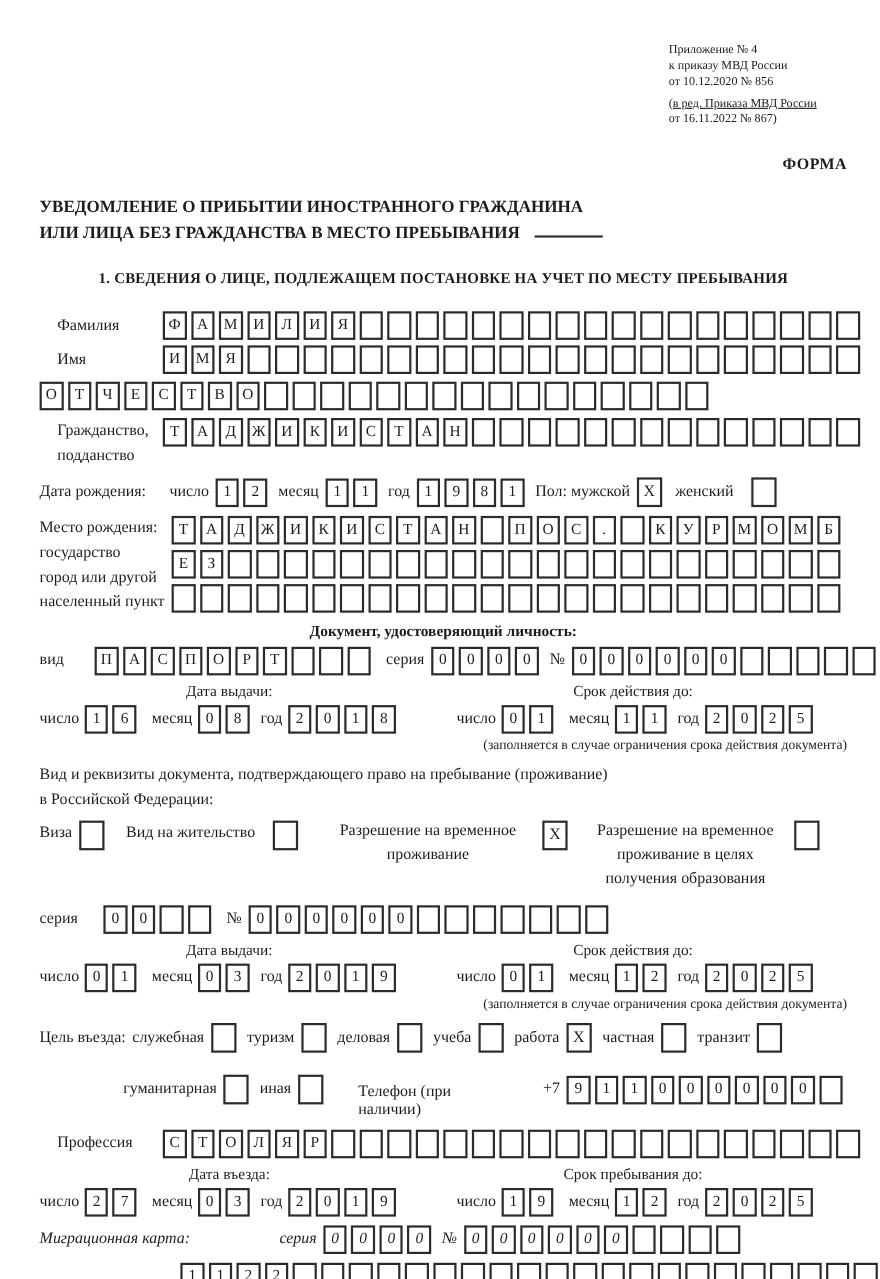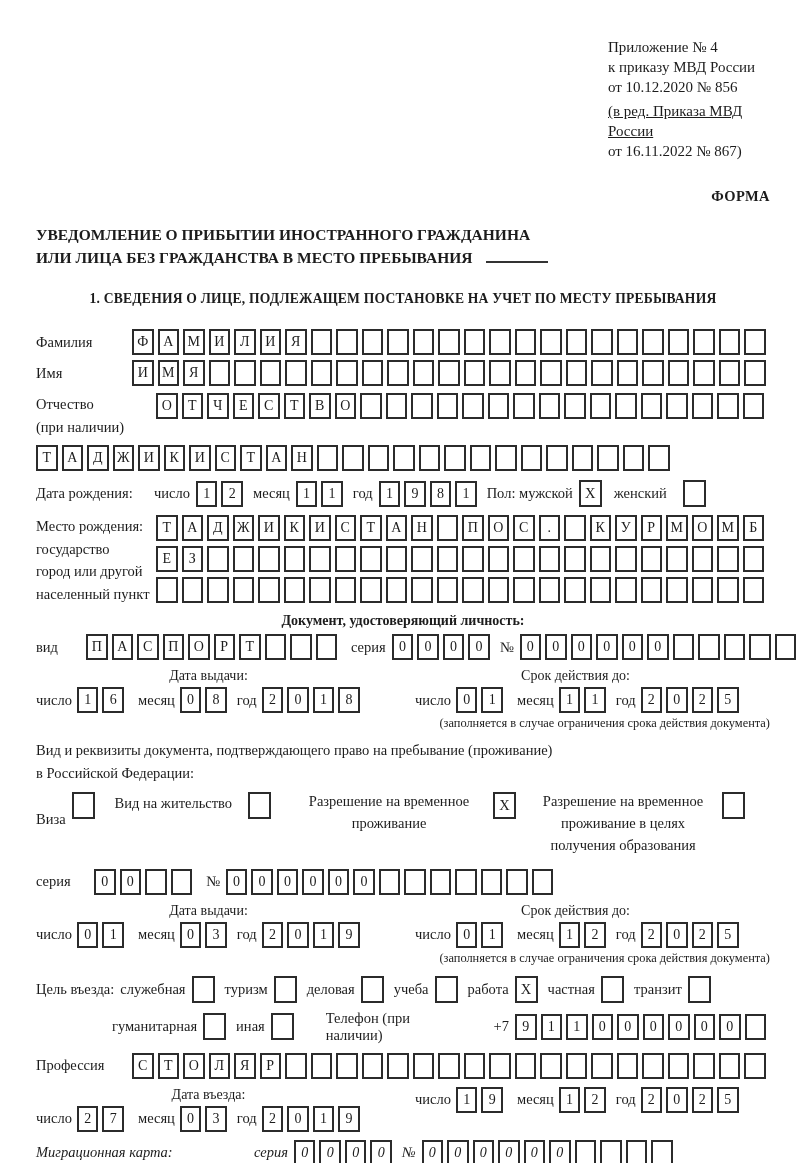--- a/index.html
+++ b/index.html
@@ -1,33 +1,33 @@
 <!DOCTYPE html>
 <html><head>
 <meta charset="utf-8">
 <style>
   html,body{margin:0;padding:0;width:800px;height:1163px;background:#ffffff;overflow:hidden;}
   body{font-family:"Liberation Serif", serif;color:#1c1c1c;}
   .page{padding:38px 30px 0 36px;width:734px;}
 
   
-  .hdr{margin-left:572px;font-size:15px;line-height:1.32;}
+  .hdr{margin-left:572px;font-size:11px;line-height:1.32;}
   .hdr .l2{margin-top:5px;text-decoration:underline;}
   .forma{ text-align:right;font-weight:bold;font-size:14.5px;margin-top:26px;letter-spacing:.4px;}
 
   
   .title{text-align:left;font-weight:bold;font-size:15.5px;line-height:1.5;margin-top:18px;}
   .title-underline{display:inline-block;width:62px;border-bottom:2px solid #333;margin-left:14px;vertical-align:baseline;height:14px;}
   .section1{font-weight:bold;font-size:13.6px;margin-top:22px;text-align:center;letter-spacing:.2px;}
 
   
   .row{display:flex;align-items:center;margin-top:5px;}
   .row-top{display:flex;align-items:flex-start;margin-top:7px;}
   .lbl{font-size:14.5px;flex:none;}
-  .lw1{width:96px;}
+  .lw1{width:96px;margin-left:16px;}
   .lw2{width:120px;}
   .cells{display:inline-flex;flex:none;}
   .cell{flex:none;box-sizing:border-box;width:21.5px;height:26px;border:2px solid #2b2b2b;margin-right:4px;display:inline-flex;align-items:center;justify-content:center;font-size:14px;background:#fff;}
   .checkbox{flex:none;box-sizing:border-box;width:23px;height:27px;border:2px solid #2b2b2b;display:inline-flex;align-items:center;justify-content:center;font-size:14.5px;background:#fff;}
   .gap6{display:inline-block;width:6px;flex:none;}
   .gap10{display:inline-block;width:10px;flex:none;}
   .gap16{display:inline-block;width:16px;flex:none;}
   .multiline{line-height:1.55;}
 
   .stack{display:flex;flex-direction:column;}
@@ -133,24 +133,20 @@
         <span class="cell"></span>
         <span class="cell"></span>
         <span class="cell"></span>
         <span class="cell"></span>
         <span class="cell"></span>
         <span class="cell"></span>
       </span>
   </div>
 
   <div class="row-top">
-    <span class="lbl lw2 multiline">
-      <span>Отчество</span><br>
-      <span>(при наличии)</span>
-    </span>
     <span class="cells">
         <span class="cell">О</span>
         <span class="cell">Т</span>
         <span class="cell">Ч</span>
         <span class="cell">Е</span>
         <span class="cell">С</span>
         <span class="cell">Т</span>
         <span class="cell">В</span>
         <span class="cell">О</span>
         <span class="cell"></span>
@@ -166,20 +162,24 @@
         <span class="cell"></span>
         <span class="cell"></span>
         <span class="cell"></span>
         <span class="cell"></span>
         <span class="cell"></span>
         <span class="cell"></span>
       </span>
   </div>
 
   <div class="row-top">
+    <span class="lbl lw1 multiline">
+      <span>Гражданство,</span><br>
+      <span>подданство</span>
+    </span>
     <span class="cells">
         <span class="cell">Т</span>
         <span class="cell">А</span>
         <span class="cell">Д</span>
         <span class="cell">Ж</span>
         <span class="cell">И</span>
         <span class="cell">К</span>
         <span class="cell">И</span>
         <span class="cell">С</span>
         <span class="cell">Т</span>
@@ -416,21 +416,21 @@
       <div class="date-note">(заполняется в случае ограничения срока действия документа)</div>
     </div>
   </div>
 
   <div class="para">
     <div>Вид и реквизиты документа, подтверждающего право на пребывание (проживание)</div>
     <div>в Российской Федерации:</div>
   </div>
 
   <div class="permit-row">
-    <span class="opt-label" style="margin-top:20px;">Виза</span>
+    <span class="opt-label" style="margin-top:4px;">Виза</span>
       <span class="gap6"></span>
     <span class="checkbox"></span>
     <span class="opt-label" style="margin-left:20px;margin-top:4px;">Вид на жительство</span>
       <span class="gap16"></span>
     <span class="checkbox"></span>
     <span class="opt-label opt-center" style="margin-left:20px;width:196px;">Разрешение на временное проживание</span>
       <span class="gap6"></span>
     <span class="checkbox">X</span>
     <span class="opt-label opt-center" style="margin-left:14px;width:186px;">Разрешение на временное проживание в целях получения образования</span>
       <span class="gap6"></span>
@@ -533,21 +533,21 @@
     <span class="checkbox"></span>
     <span class="opt-label">транзит</span>
     <span class="checkbox"></span>
   </div>
 
   <div class="purpose-row" style="margin-top:7px;">
     <span class="opt-label" style="margin-left:76px;">гуманитарная</span>
     <span class="checkbox"></span>
     <span class="opt-label">иная</span>
     <span class="checkbox"></span>
-    <span class="opt-label" style="margin-left:22px;">Телефон (при наличии)</span>
+    <span class="opt-label" style="margin-left:22px;margin-top:20px;">Телефон (при наличии)</span>
     <span class="opt-label" style="margin-left:18px;">+7</span>
     <span class="cells">
         <span class="cell">9</span>
         <span class="cell">1</span>
         <span class="cell">1</span>
         <span class="cell">0</span>
         <span class="cell">0</span>
         <span class="cell">0</span>
         <span class="cell">0</span>
         <span class="cell">0</span>
@@ -606,20 +606,21 @@
         <span class="dlabel">год</span>
         <span class="cells">
             <span class="cell">2</span>
             <span class="cell">0</span>
             <span class="cell">1</span>
             <span class="cell">9</span>
           </span>
       </div>
     </div>
     <div class="colR">
+      <div class="col-title">Срок пребывания до:</div>
       <div class="date-line" style="margin-left:34px;">
         <span class="dlabel">число</span>
         <span class="cells">
             <span class="cell">1</span>
             <span class="cell">9</span>
           </span>
           <span class="gap10"></span>
         <span class="dlabel">месяц</span>
         <span class="cells">
             <span class="cell">1</span>

